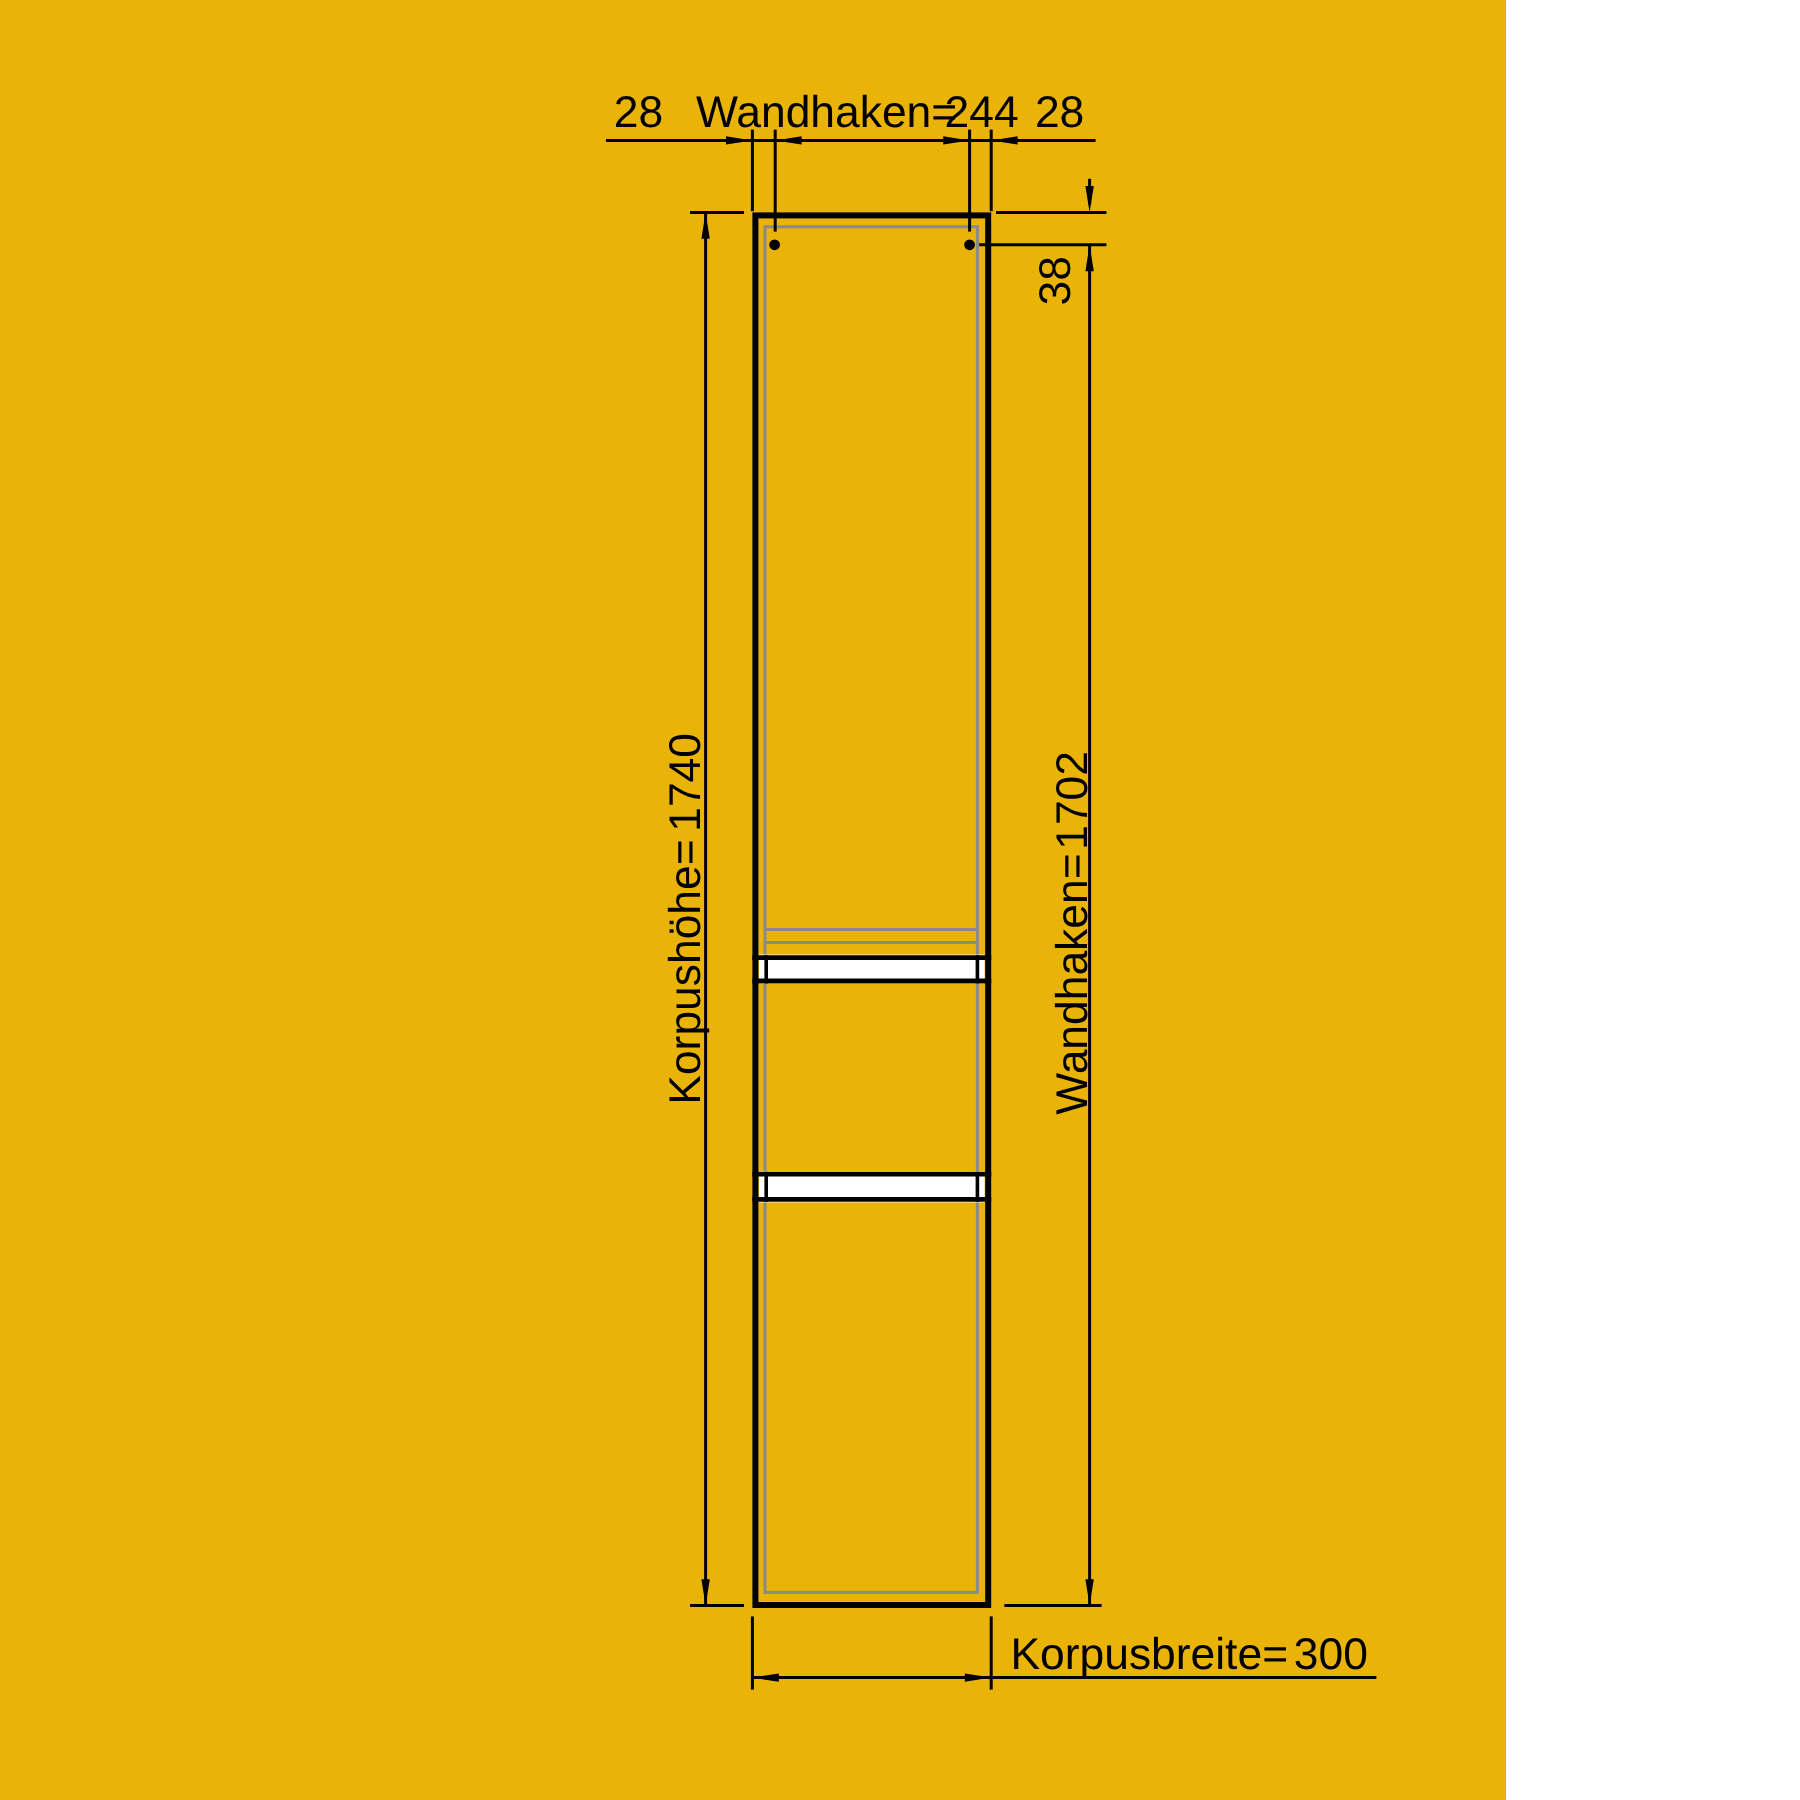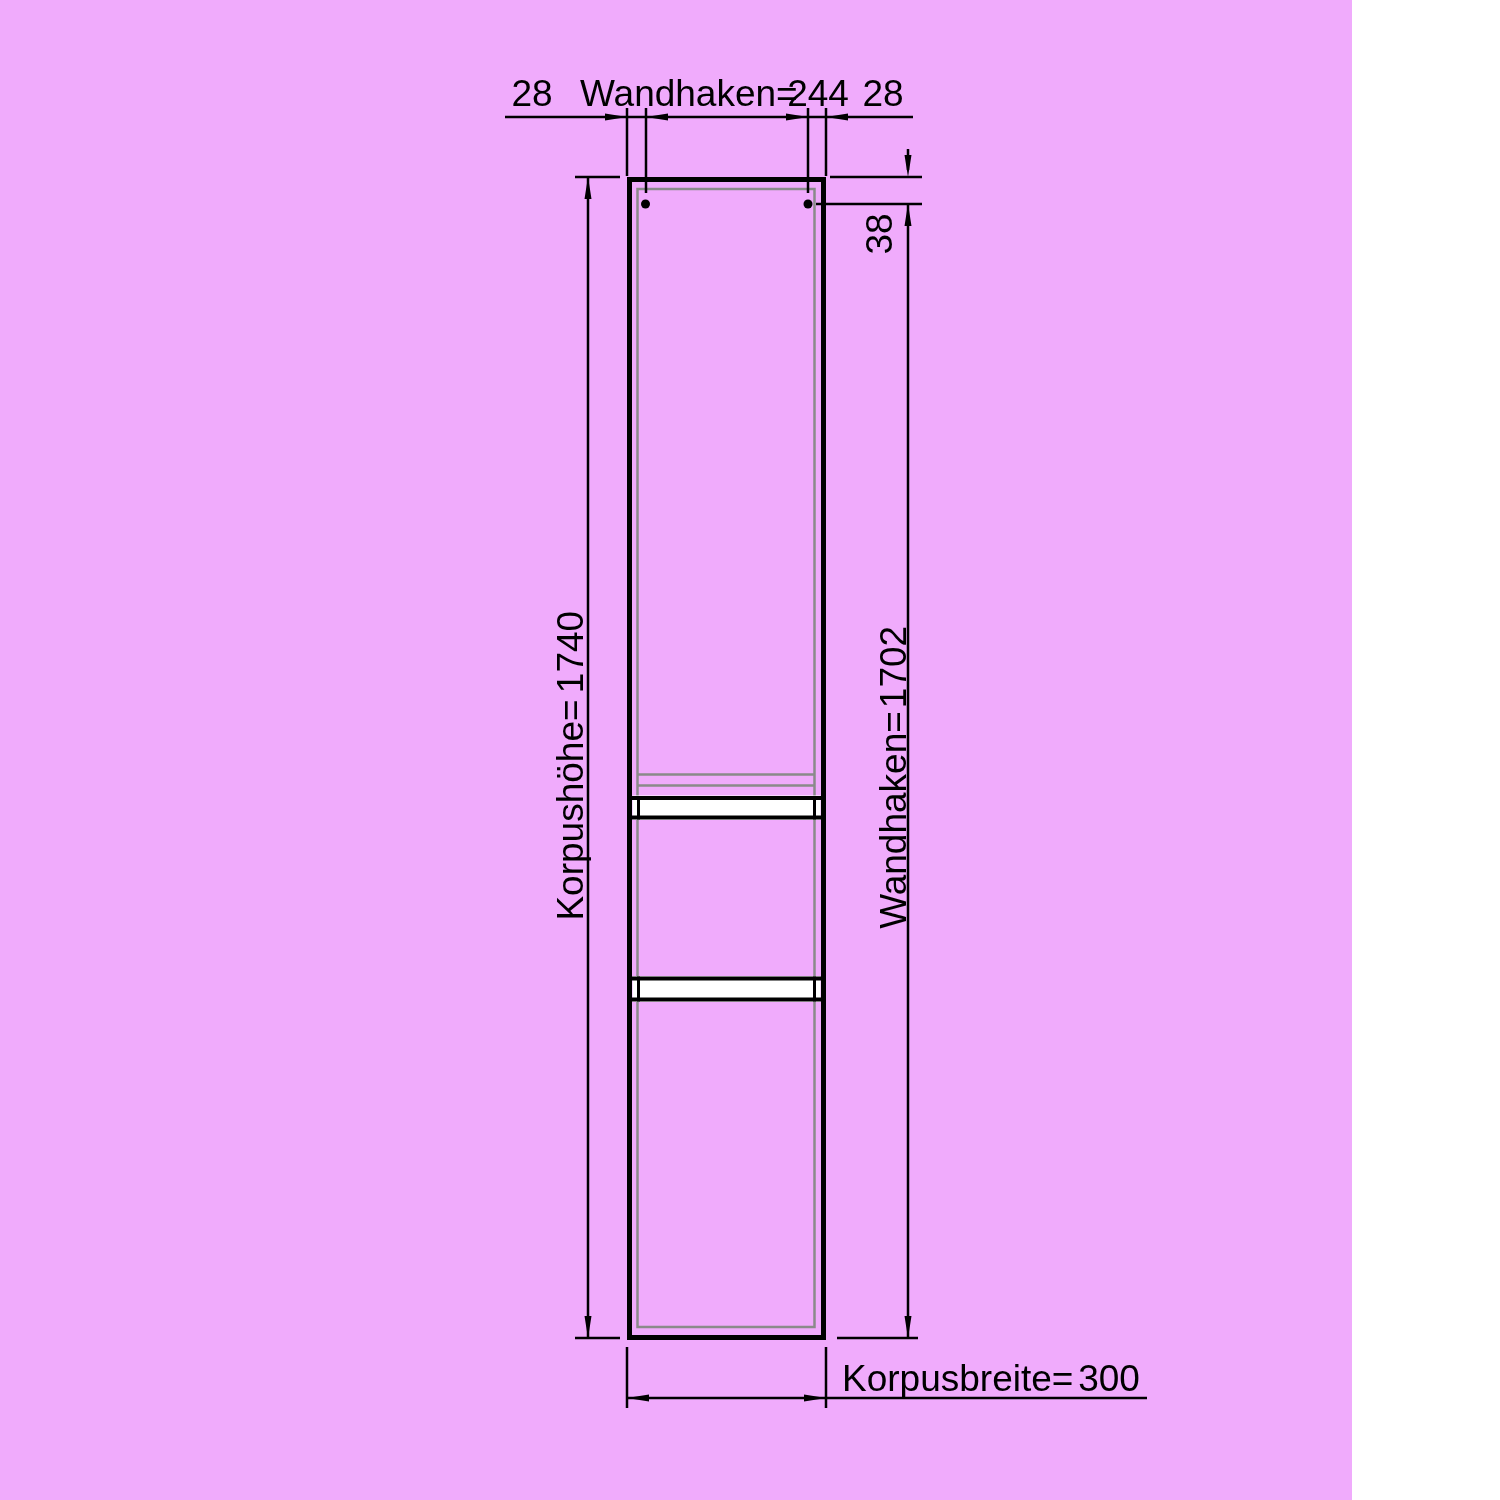--- a/index.html
+++ b/index.html
@@ -2,23 +2,23 @@
 <html><head>
 <meta charset="utf-8">
 <style>
   html, body {
     margin: 0;
     padding: 0;
     background: #ffffff;
   }
   .canvas {
     position: relative;
-    width: 1352px;
+    width: 1255px;
     height: 1500px;
-    background: #f0abfc;
+    background: #eab308;
     font-family: "Liberation Sans", sans-serif;
   }
   svg text {
     font-family: "Liberation Sans", sans-serif;
     font-size: 37px;
     fill: #000000;
   }
 </style>
 </head>
 <body>

